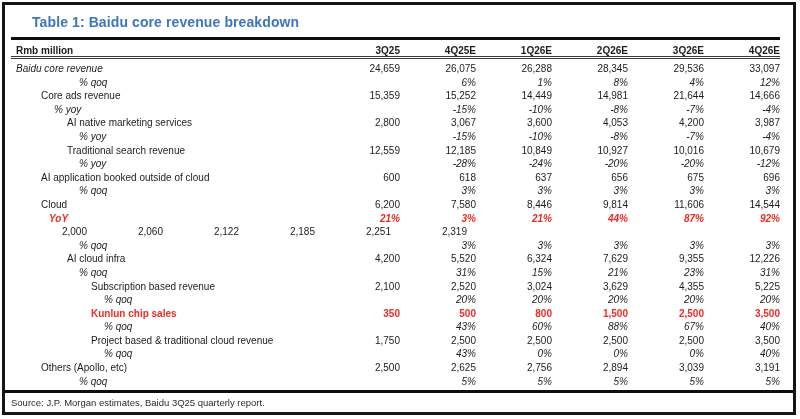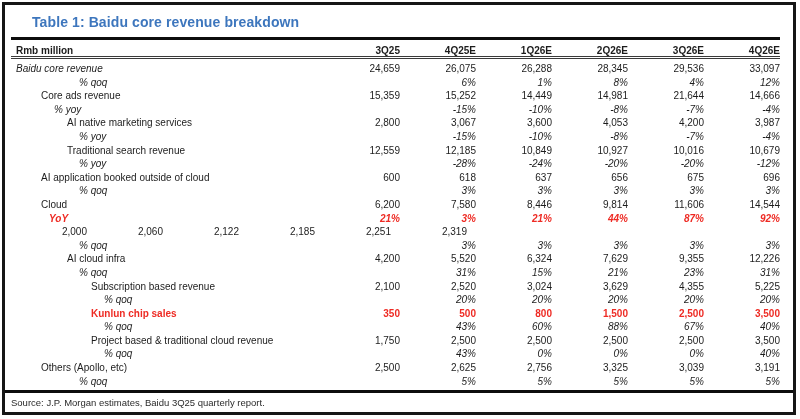--- a/index.html
+++ b/index.html
@@ -259,21 +259,21 @@
           <div class="td num pct">0%</div>
           <div class="td num pct">0%</div>
           <div class="td num pct">0%</div>
           <div class="td num pct">40%</div>
         </div>
         <div class="tr">
           <div class="td label " style="padding-left: 30px;">Others (Apollo, etc)</div>
           <div class="td num ">2,500</div>
           <div class="td num ">2,625</div>
           <div class="td num ">2,756</div>
-          <div class="td num ">3,325</div>
+          <div class="td num ">2,894</div>
           <div class="td num ">3,039</div>
           <div class="td num ">3,191</div>
         </div>
         <div class="tr">
           <div class="td label pct" style="padding-left: 68px;">% qoq</div>
           <div class="td num pct"></div>
           <div class="td num pct">5%</div>
           <div class="td num pct">5%</div>
           <div class="td num pct">5%</div>
           <div class="td num pct">5%</div>

